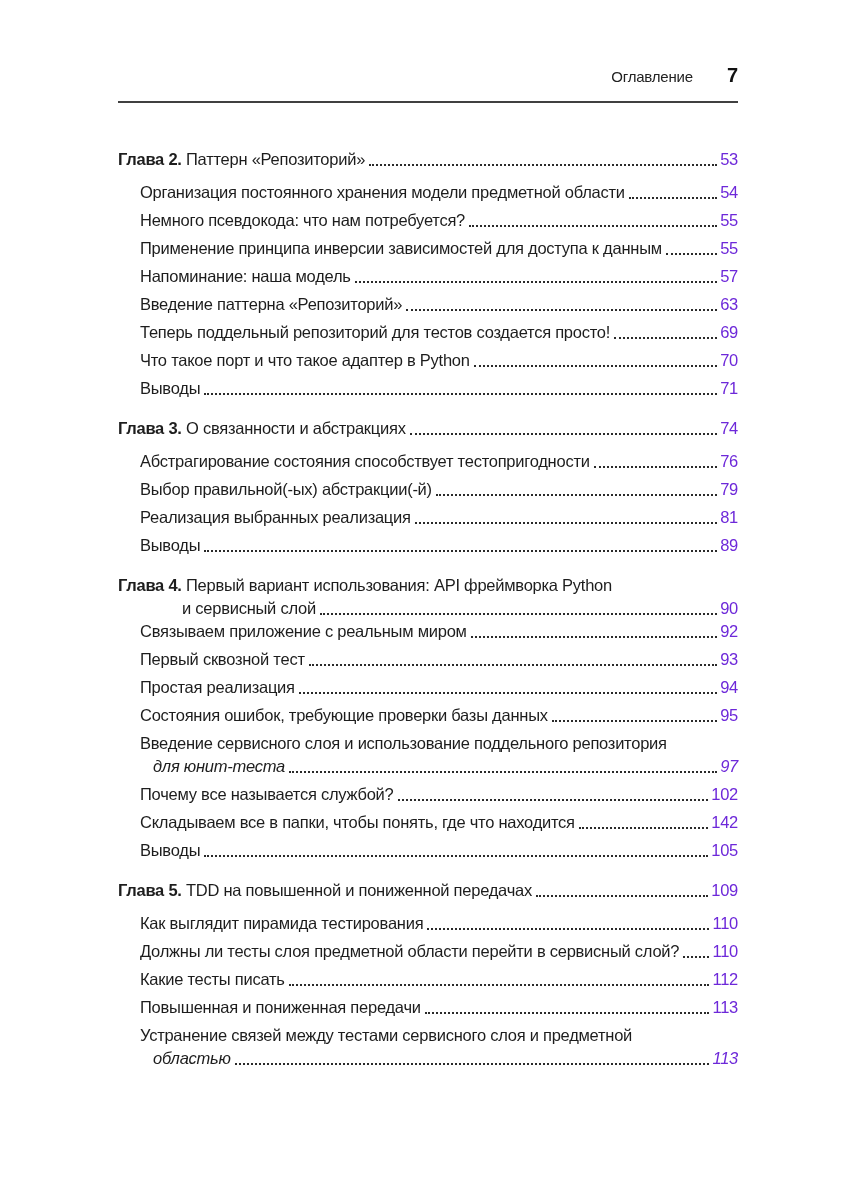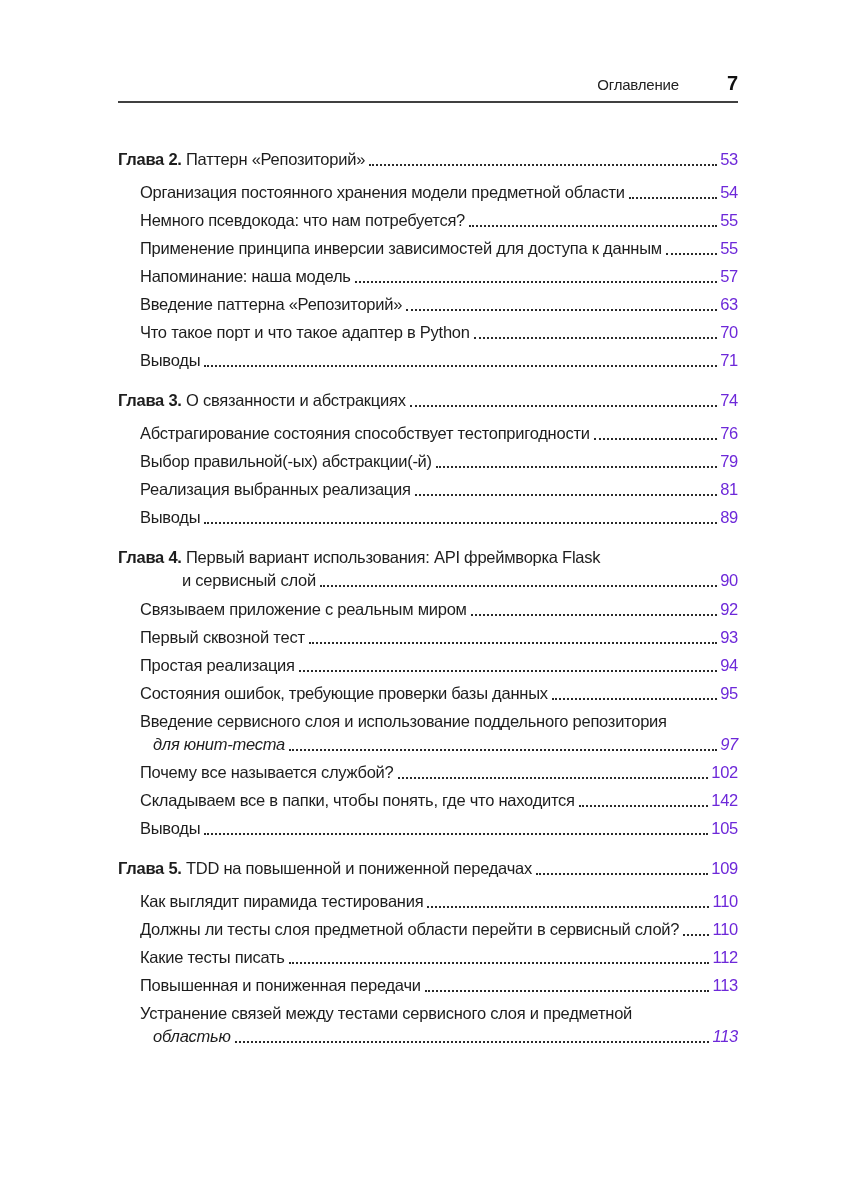--- a/index.html
+++ b/index.html
@@ -11,27 +11,27 @@
     position: relative;
     width: 849px;
     height: 1200px;
     background: #ffffff;
     overflow: hidden;
     color: #1d1d1d;
   }
   
   .running-header {
     position: absolute;
-    top: 72px;
+    top: 64px;
     left: 118px;
     width: 620px;
     display: flex;
     justify-content: flex-end;
     align-items: baseline;
-    gap: 48px;
+    gap: 34px;
   }
   .rh-title {
     font-size: 15px;
     letter-spacing: -0.2px;
     color: #222;
   }
   .rh-num {
     font-size: 20px;
     font-weight: bold;
     color: #111;
@@ -64,21 +64,21 @@
   .chapter-block:first-child { margin-top: 0; }
   .heading { margin-bottom: 14px; }
   .heading.nolead { margin-bottom: 4px; }
   .hprefix { font-weight: bold; }
   .htext, .etext {
     white-space: nowrap;
     flex: 0 0 auto;
   }
   .entry { padding-left: 22px; }
   .entry-cont { padding-left: 35px; font-style: italic; }
-  .heading-cont { padding-left: 64px; margin-bottom: 10px; }
+  .heading-cont { padding-left: 64px; margin-bottom: 4px; }
   .leader {
     flex: 1 1 auto;
     min-width: 10px;
     border-bottom: 2.2px dotted #2a2a2a;
     margin: 0 1px 3px 4px;
   }
   .page {
     flex: 0 0 auto;
     margin-left: 2px;
     color: #6d28d9;
@@ -122,20 +122,25 @@
         <span class="etext">Напоминание: наша модель</span>
         <span class="leader"></span>
         <span class="page">57</span>
       </div>
       <div class="row entry">
         <span class="etext">Введение паттерна «Репозиторий»</span>
         <span class="leader"></span>
         <span class="page">63</span>
       </div>
       <div class="row entry">
+        <span class="etext">Теперь поддельный репозиторий для тестов создается просто!</span>
+        <span class="leader"></span>
+        <span class="page">69</span>
+      </div>
+      <div class="row entry">
         <span class="etext">Что такое порт и что такое адаптер в Python</span>
         <span class="leader"></span>
         <span class="page">70</span>
       </div>
       <div class="row entry">
         <span class="etext">Выводы</span>
         <span class="leader"></span>
         <span class="page">71</span>
       </div>
     </div>
@@ -163,21 +168,21 @@
       </div>
       <div class="row entry">
         <span class="etext">Выводы</span>
         <span class="leader"></span>
         <span class="page">89</span>
       </div>
     </div>
 
     <div class="chapter-block">
       <div class="row heading nolead">
-        <span class="htext"><span class="hprefix">Глава 4.</span> <span>Первый вариант использования: API фреймворка Flask</span></span>
+        <span class="htext"><span class="hprefix">Глава 4.</span> <span>Первый вариант использования: API фреймворка Python</span></span>
       </div>
       <div class="row heading-cont">
         <span class="htext">и сервисный слой</span>
         <span class="leader"></span>
         <span class="page">90</span>
       </div>
       <div class="row entry">
         <span class="etext">Связываем приложение с реальным миром</span>
         <span class="leader"></span>
         <span class="page">92</span>

